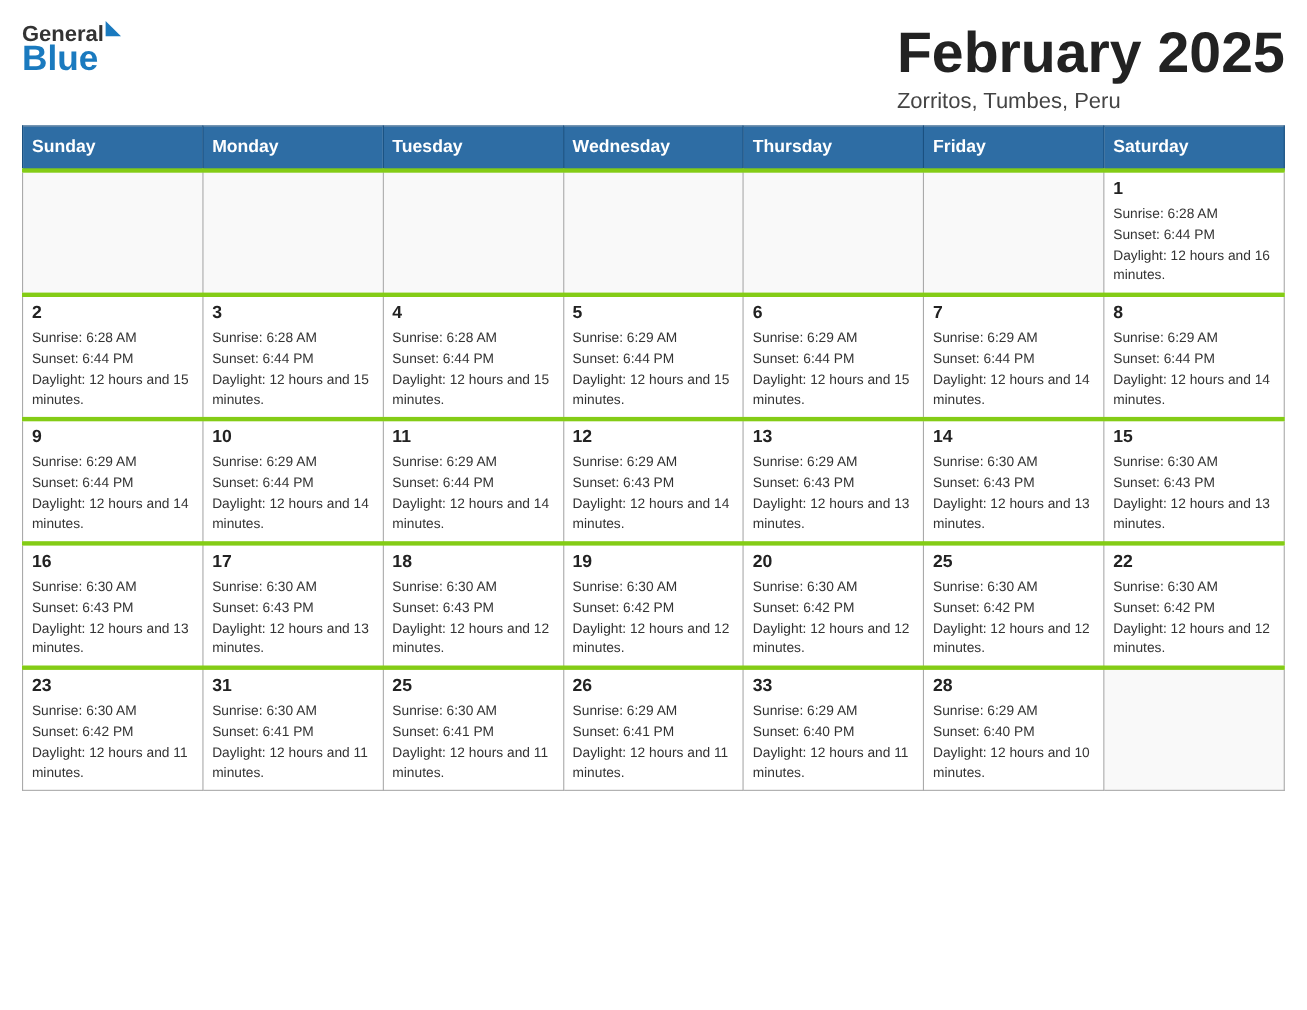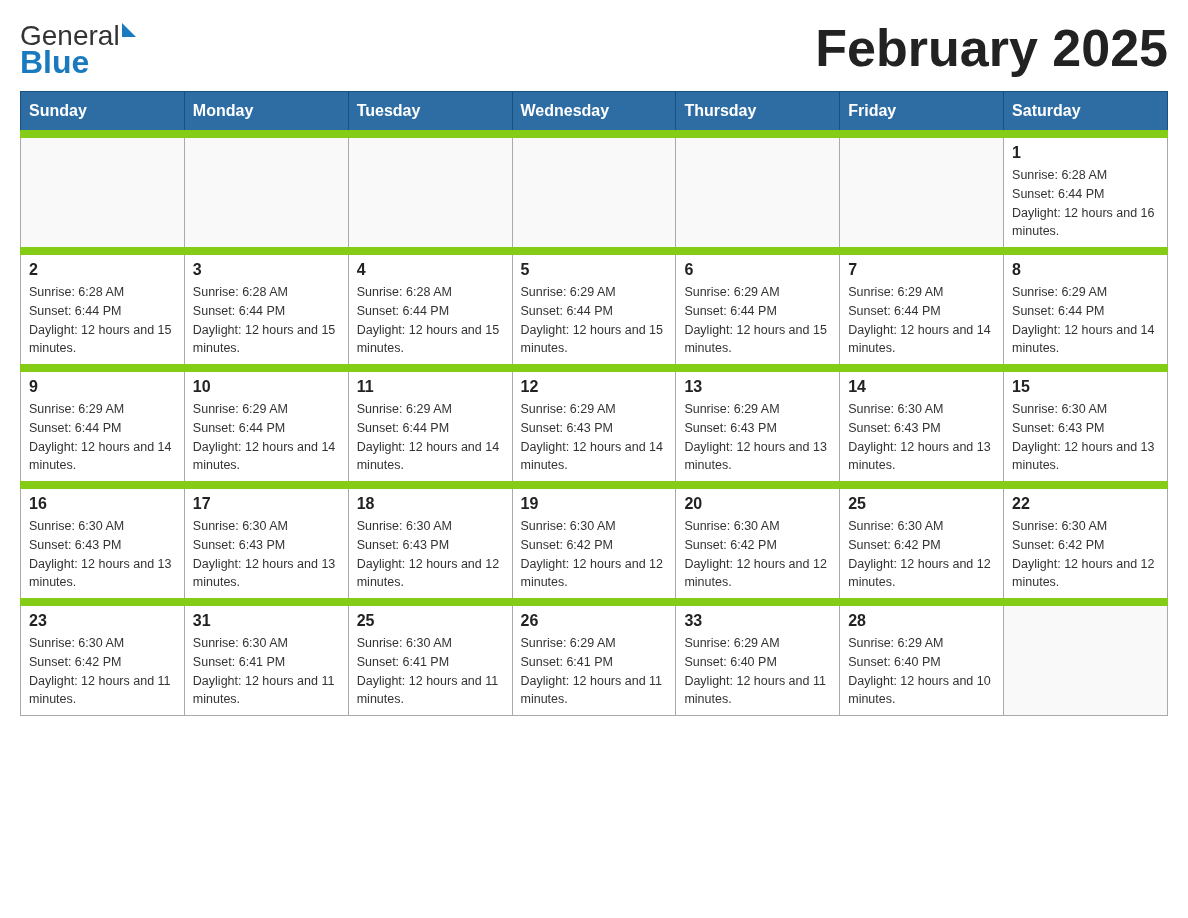--- a/index.html
+++ b/index.html
@@ -15,22 +15,22 @@
       justify-content: space-between;
       align-items: flex-start;
       margin-bottom: 10px;
     }
     .logo {
       display: flex;
       align-items: center;
       gap: 0;
     }
     .logo-general {
-      font-size: 28px;
-      font-weight: normal;
+      font-size: 20px;
+      font-weight: bold;
       color: #333;
     }
     .logo-triangle {
       width: 0;
       height: 0;
       border-left: 14px solid #1a7abf;
       border-top: 14px solid transparent;
       border-bottom: 0px solid transparent;
       display: inline-block;
       margin-left: 2px;
@@ -84,21 +84,21 @@
     .calendar td {
       border: 1px solid #aaa;
       vertical-align: top;
       padding: 6px 8px;
       width: 14.28%;
       min-height: 110px;
       font-size: 13px;
       color: #333;
     }
     .calendar tr {
-      border-bottom: 8px solid #84cc16;
+      border-bottom: 4px solid #84cc16;
     }
     .day-number {
       font-size: 16px;
       font-weight: bold;
       color: #222;
       display: block;
       margin-bottom: 4px;
     }
     .day-info {
       font-size: 12.5px;
@@ -121,20 +121,21 @@
     <div class="logo-word">
       <div class="logo-line1">
         <span class="logo-general">General</span>
         <span class="logo-triangle"></span>
       </div>
       <div class="logo-line2">Blue</div>
     </div>
   </div>
   <div class="title-section">
     <div class="month-title">February 2025</div>
+    <div class="location">Zorritos, Tumbes, Peru</div>
   </div>
 </div>
 
 <table class="calendar">
   <thead>
     <tr>
       <th>Sunday</th>
       <th>Monday</th>
       <th>Tuesday</th>
       <th>Wednesday</th>

